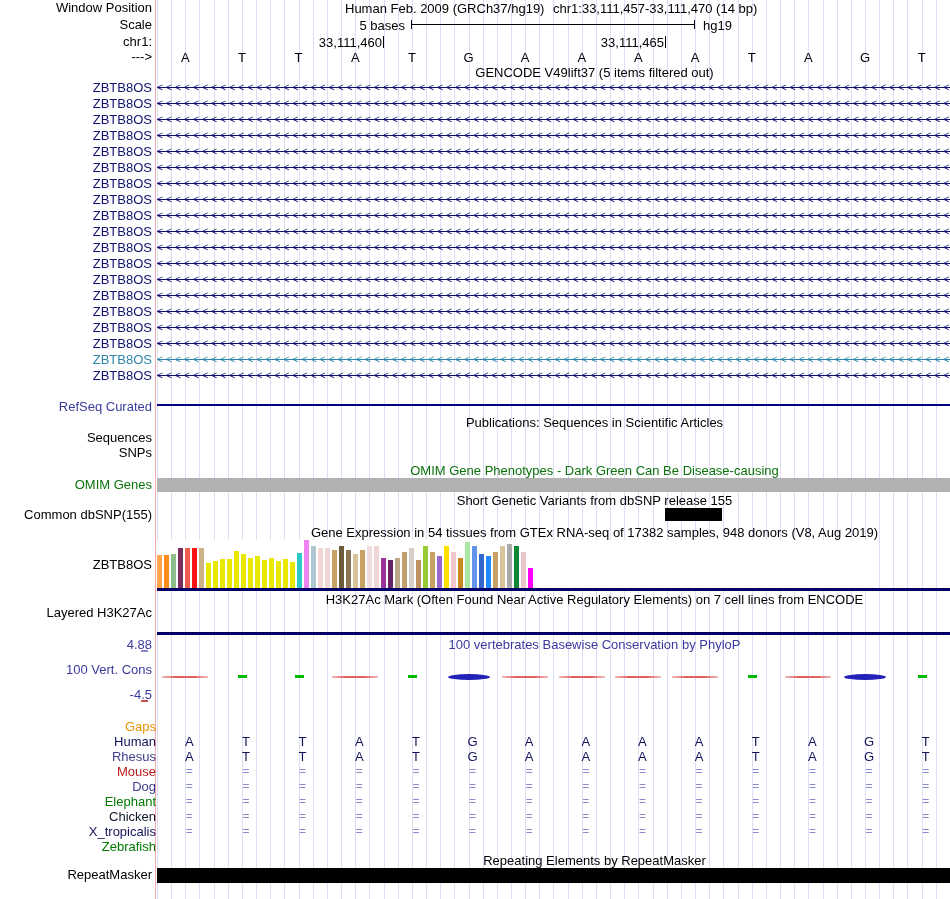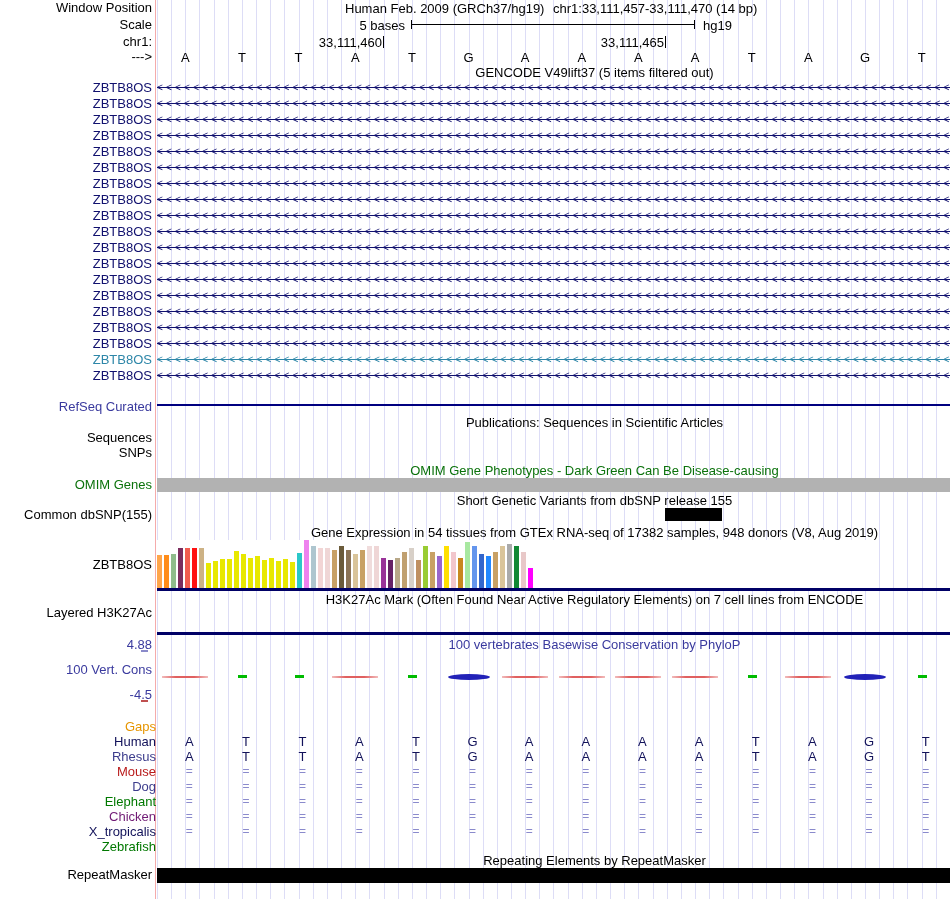--- a/index.html
+++ b/index.html
@@ -335,21 +335,21 @@
         <div class="m-cell" style="left: 525.179px; color: rgb(138, 138, 204); font-size: 12px;">=</div>
         <div class="m-cell" style="left: 581.821px; color: rgb(138, 138, 204); font-size: 12px;">=</div>
         <div class="m-cell" style="left: 638.464px; color: rgb(138, 138, 204); font-size: 12px;">=</div>
         <div class="m-cell" style="left: 695.107px; color: rgb(138, 138, 204); font-size: 12px;">=</div>
         <div class="m-cell" style="left: 751.75px; color: rgb(138, 138, 204); font-size: 12px;">=</div>
         <div class="m-cell" style="left: 808.393px; color: rgb(138, 138, 204); font-size: 12px;">=</div>
         <div class="m-cell" style="left: 865.036px; color: rgb(138, 138, 204); font-size: 12px;">=</div>
         <div class="m-cell" style="left: 921.679px; color: rgb(138, 138, 204); font-size: 12px;">=</div>
       </div>
       <div class="m-row" style="top: 90px;">
-        <div class="m-label" style="color: #701a75;">Chicken</div>
+        <div class="m-label" style="color: #0f172a;">Chicken</div>
         <div class="m-cell" style="left: 185.321px; color: rgb(138, 138, 204); font-size: 12px;">=</div>
         <div class="m-cell" style="left: 241.964px; color: rgb(138, 138, 204); font-size: 12px;">=</div>
         <div class="m-cell" style="left: 298.607px; color: rgb(138, 138, 204); font-size: 12px;">=</div>
         <div class="m-cell" style="left: 355.25px; color: rgb(138, 138, 204); font-size: 12px;">=</div>
         <div class="m-cell" style="left: 411.893px; color: rgb(138, 138, 204); font-size: 12px;">=</div>
         <div class="m-cell" style="left: 468.536px; color: rgb(138, 138, 204); font-size: 12px;">=</div>
         <div class="m-cell" style="left: 525.179px; color: rgb(138, 138, 204); font-size: 12px;">=</div>
         <div class="m-cell" style="left: 581.821px; color: rgb(138, 138, 204); font-size: 12px;">=</div>
         <div class="m-cell" style="left: 638.464px; color: rgb(138, 138, 204); font-size: 12px;">=</div>
         <div class="m-cell" style="left: 695.107px; color: rgb(138, 138, 204); font-size: 12px;">=</div>

